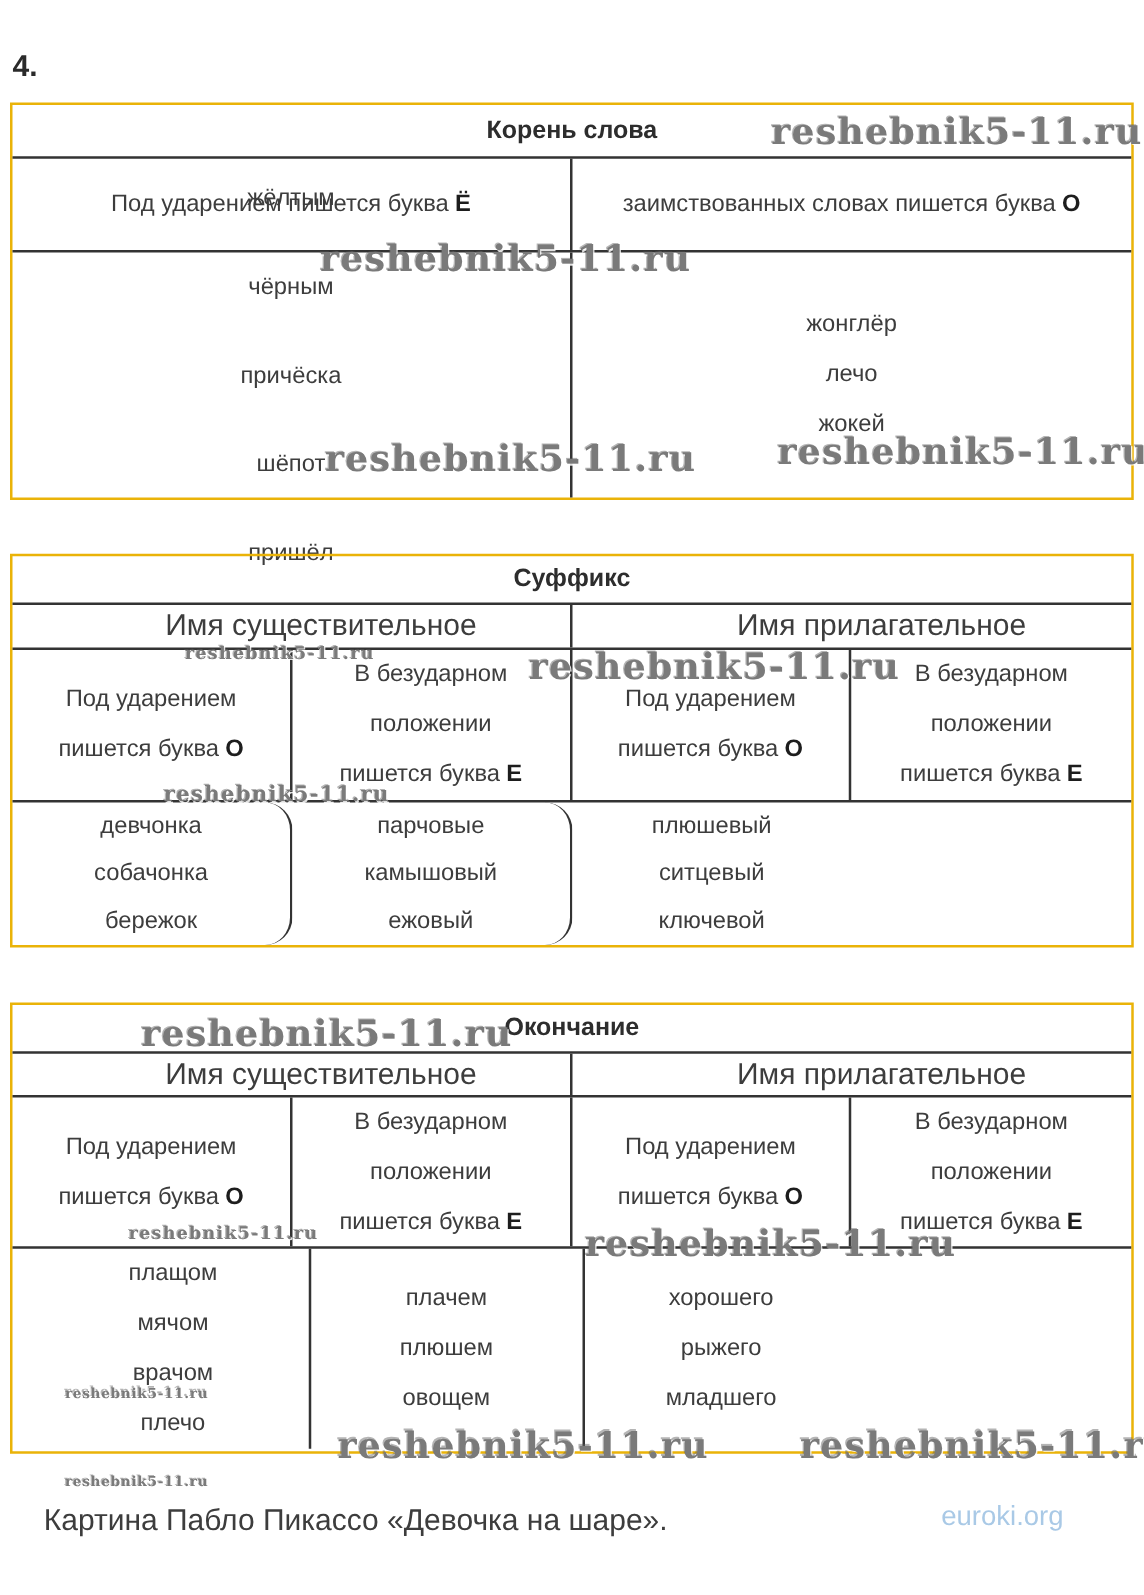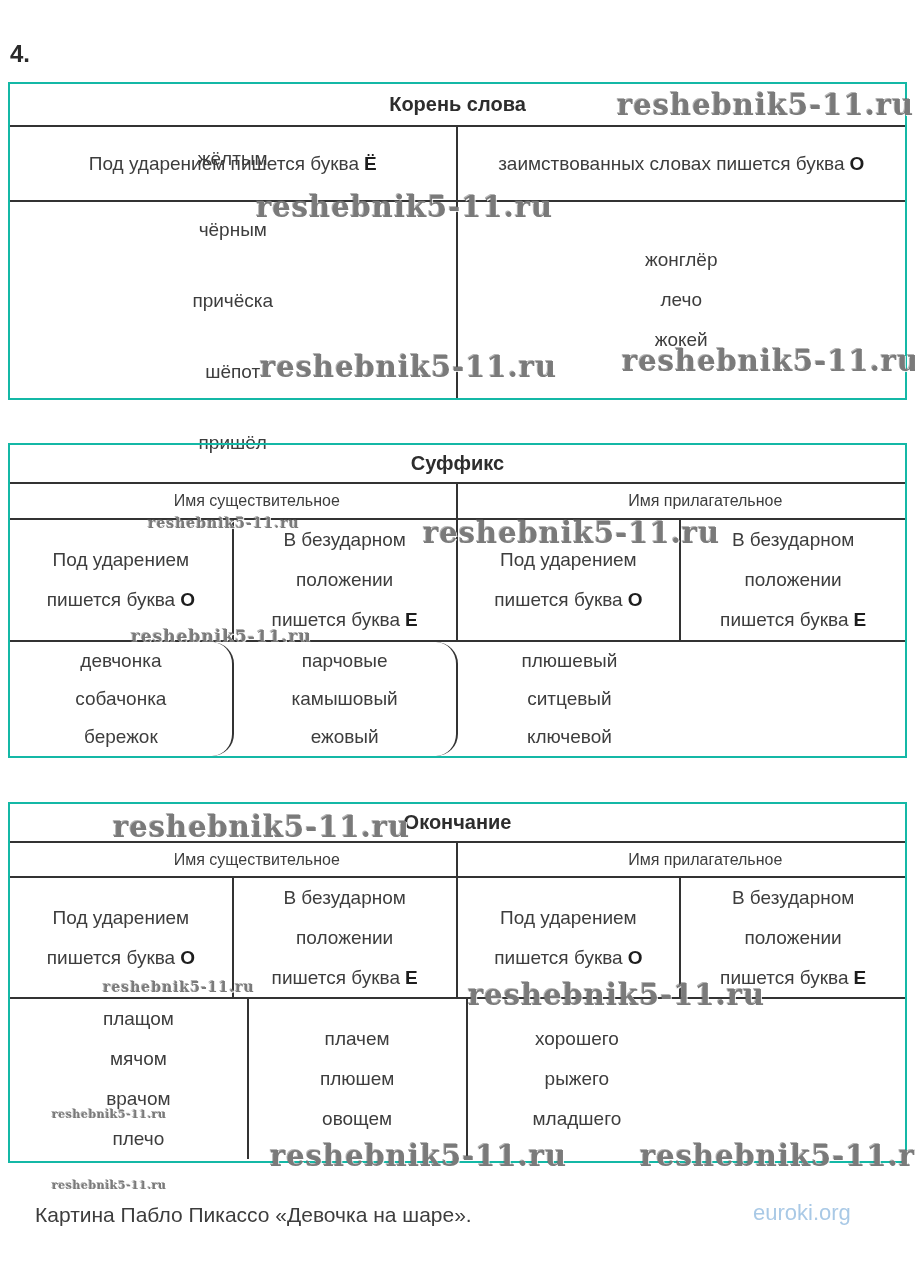--- a/index.html
+++ b/index.html
@@ -2,45 +2,45 @@
 <html><head>
 <meta charset="utf-8">
 <style>
   html,body{margin:0;padding:0;background:#fff;}
   #canvas{
     position:relative; width:915px; height:1276px; background:#ffffff;
     font-family:"Liberation Sans", sans-serif; color:#3d3d3d; overflow:hidden;
   }
   .task-num{position:absolute; left:10px; top:40px; font-size:24px; font-weight:600; color:#2a2a2a;}
 
-  .tbl{position:absolute; left:8px; width:899px; border:2px solid #14b8a6; box-sizing:border-box; background:transparent;}
+  .tbl{position:absolute; left:8px; width:899px; border:2px solid #eab308; box-sizing:border-box; background:transparent;}
   .row{box-sizing:border-box; display:flex;}
   .hline{border-bottom:2px solid #333;}
   .cell{box-sizing:border-box; display:flex; flex-direction:column; justify-content:center; align-items:center; text-align:center;}
   .vline{border-right:2px solid #333;text-align:right;}
   .title-row{justify-content:center; align-items:center; font-size:20px; font-weight:700; color:#2d2d2d;}
-  .group-cell{font-size:16px;padding-left:48px;}
+  .group-cell{font-size:24px;padding-left:48px;}
   .crit{font-size:19px; line-height:40px;}
   .crit .bold-letter, .bold-letter{font-weight:700; color:#1d1d1d;}
   .letter-gap{margin-left:5px;}
   .words{font-size:19px;}
   .w50{width:50%;} .w25{width:25%;}
   .lh36{line-height:36px;} .lh38{line-height:38px;border-radius:22px;} .lh39{line-height:39px;gap:32px;} .lh40{line-height:40px;}
 
   .wm{
     position:absolute; font-family:"DejaVu Serif", serif; font-weight:700; color:#7a7a7a;
     letter-spacing:1px; white-space:nowrap;
     text-shadow: 1px 1px 0 rgba(255,255,255,0.85), -1px -1px 0 rgba(90,90,90,0.45);
   }
   .wm-lg{font-size:29px;}
   .wm-md{font-size:17px;}
   .wm-sm{font-size:14px;}
   .wm-xs{font-size:11px; letter-spacing:0.5px;}
 
-  .caption{position:absolute; left:35px; top:1203px; font-size:21px; color:#3d3d3d;}
+  .caption{position:absolute; left:35px; top:1203px; font-size:24px; color:#3d3d3d;}
   .site-link{position:absolute; left:753px; top:1200px; font-size:22px; color:#a9c9e6;}
 </style>
 </head>
 <body>
 
 <div id="canvas">
 
   <div class="task-num">4.</div>
 
   <div class="tbl" style="top:82px; height:318px;">

